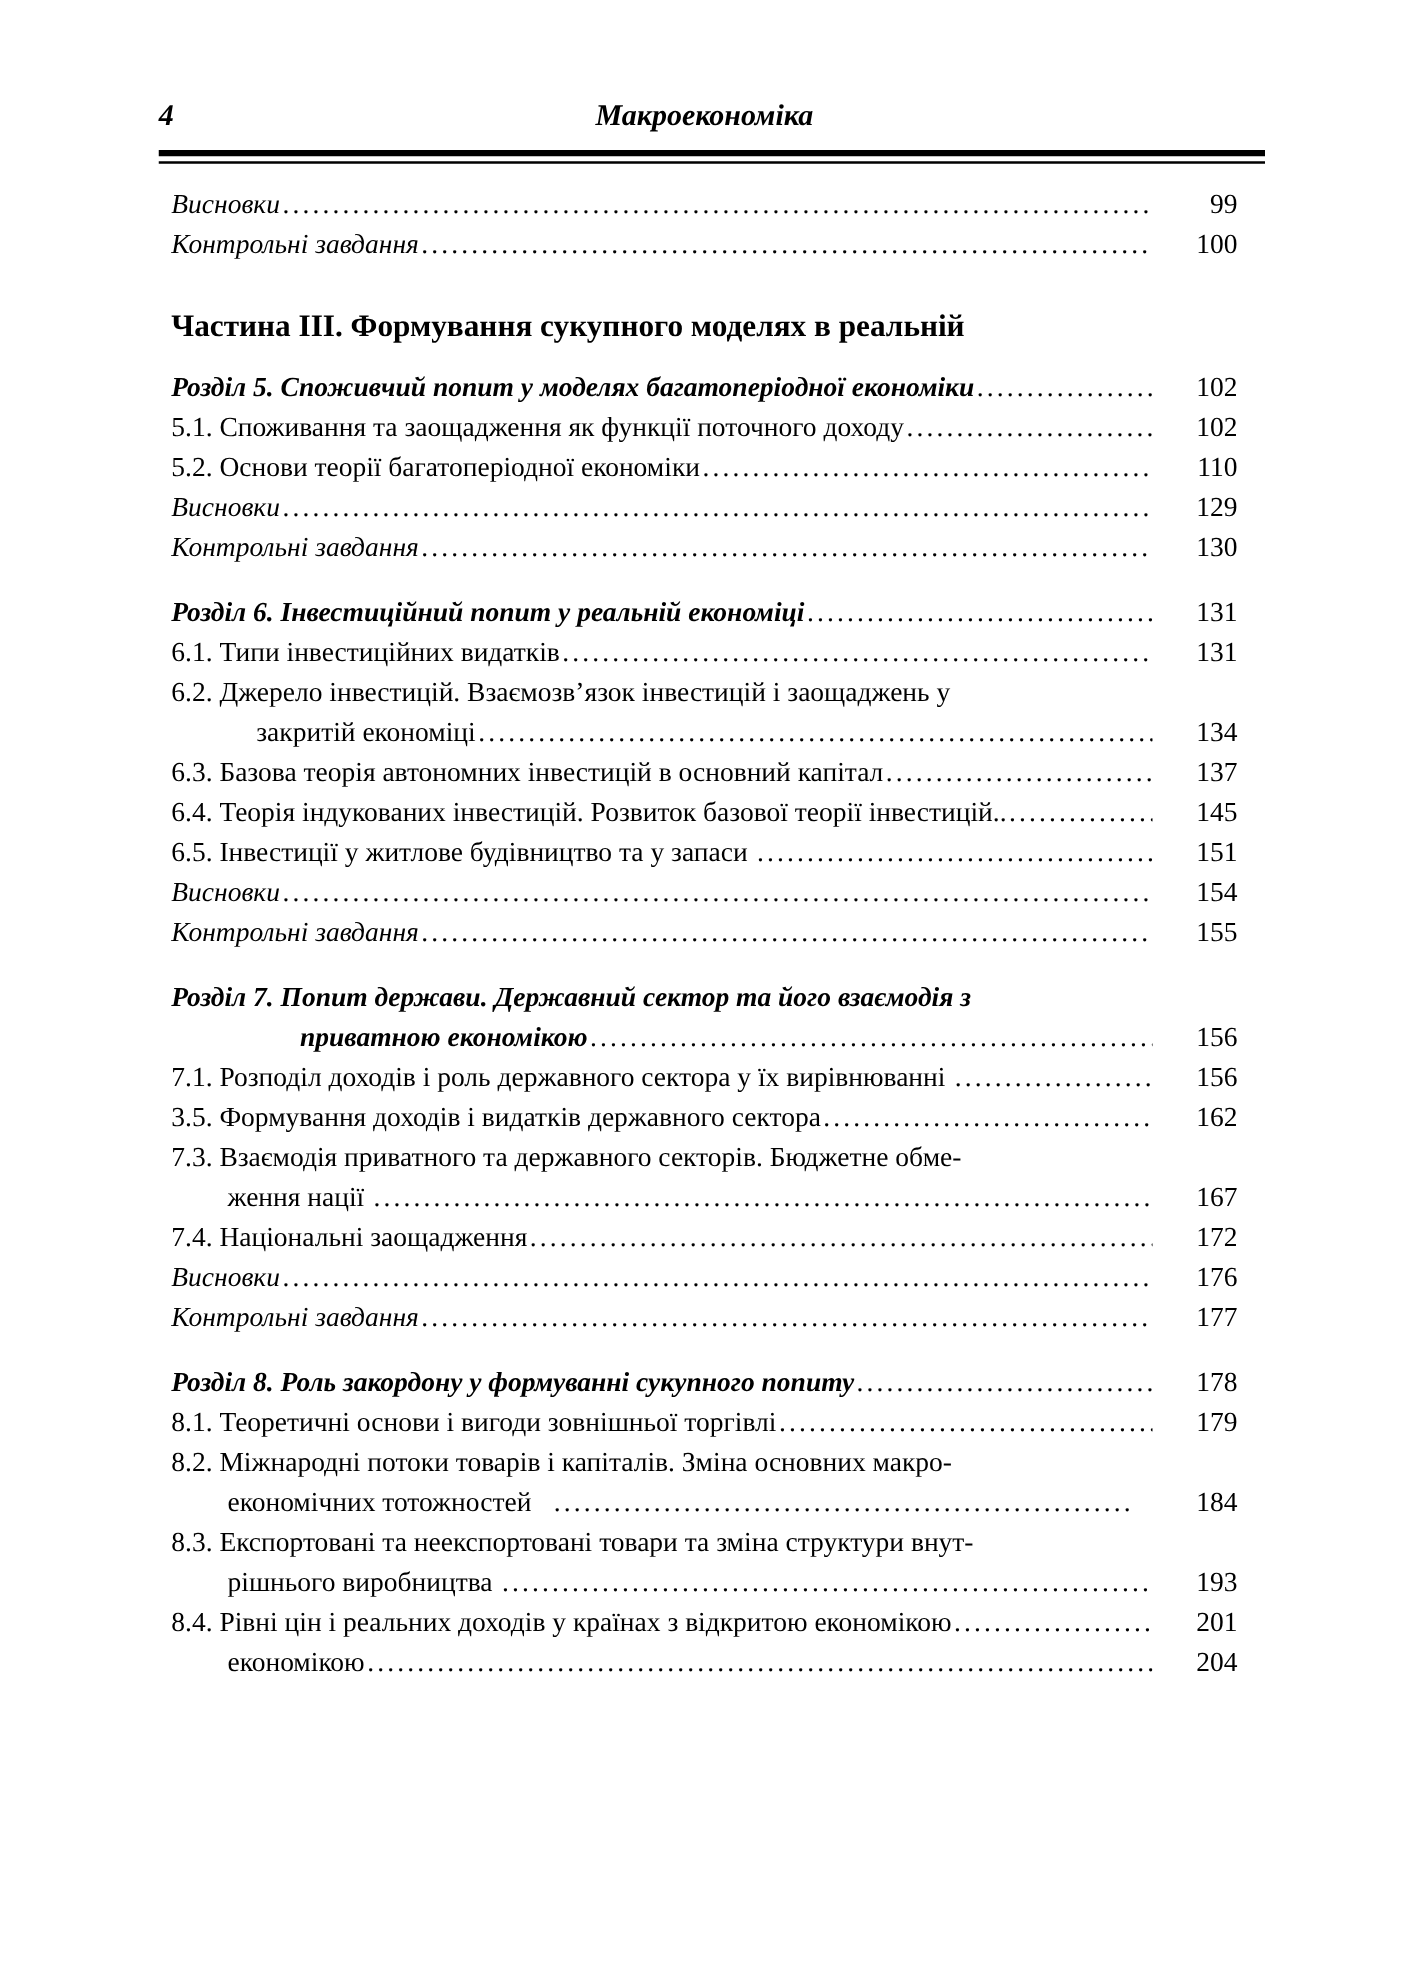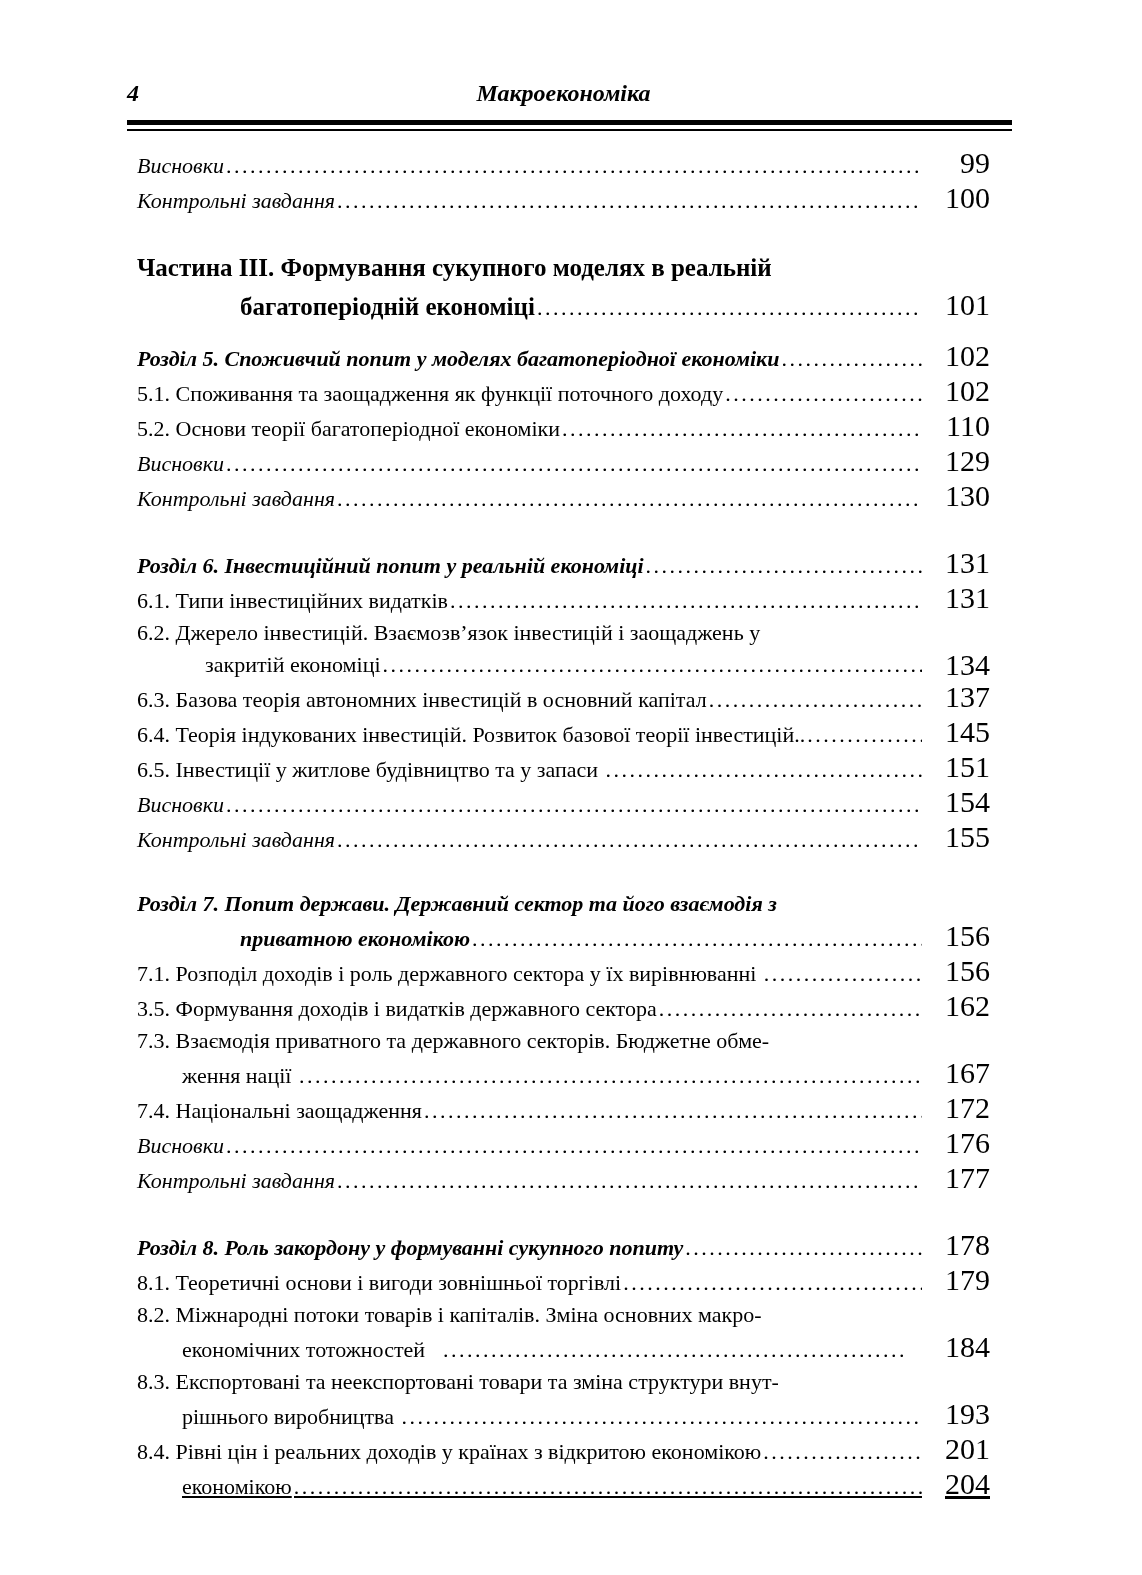--- a/index.html
+++ b/index.html
@@ -38,21 +38,21 @@
     width: 885px;
     margin-top: 8px;
     border-top: 5px solid #000;
     border-bottom: 2px solid #000;
     height: 11px;
   }
   .toc {
     margin-top: 16px;
     font-size: 22px;
   }
-  .group { margin-top: 32px; }
+  .group { margin-top: 20px; }
   .group:first-child { margin-top: 6px; }
   .group[data-name="toc-group-part-3"] { margin-top: 32px; }
   .group[data-name="toc-group-rozdil-5"] { margin-top: 14px; }
   .row {
     display: flex;
     align-items: baseline;
     line-height: 32px;
   }
   .txt { white-space: pre-wrap; }
   .leader {
@@ -67,21 +67,21 @@
   .leader::after {
     content: "....................................................................................................................................................................................";
     letter-spacing: 2.5px;
   }
   .pageno {
     flex: none;
     width: 68px;
     text-align: right;
     font-weight: normal;
     font-style: normal;
-    font-size: 30px;
+    font-size: 22px;
   }
   .entry.conclusion { font-style: italic; }
   .entry.chapter { font-weight: bold; font-style: italic; }
   .entry.part { font-weight: bold; font-size: 25px; }
   .entry.part .row { line-height: 37px; }
 </style>
 </head>
 <body>
 
 <div class="sheet" data-name="book-page">
@@ -105,25 +105,20 @@
             <span class="leader" data-name="dot-leader"></span>
             <span class="pageno" data-name="entry-page-number">100</span>
           </div>
         </div>
       </div>
       <div class="group" data-name="toc-group-part-3">
         <div class="entry part" data-name="toc-entry">
           <div class="row" data-name="toc-line">
             <span class="txt" data-name="entry-text">Частина ІІІ. Формування сукупного моделях в реальній</span>
           </div>
-          <div class="row" data-name="toc-line" style="padding-left: 103px;">
-            <span class="txt" data-name="entry-text">багатоперіодній економіці</span>
-            <span class="leader" data-name="dot-leader"></span>
-            <span class="pageno" data-name="entry-page-number">101</span>
-          </div>
         </div>
       </div>
       <div class="group" data-name="toc-group-rozdil-5">
         <div class="entry chapter" data-name="toc-entry">
           <div class="row" data-name="toc-line">
             <span class="txt" data-name="entry-text">Розділ 5. Споживчий попит у моделях багатоперіодної економіки</span>
             <span class="leader" data-name="dot-leader"></span>
             <span class="pageno" data-name="entry-page-number">102</span>
           </div>
         </div>
@@ -310,21 +305,21 @@
           </div>
         </div>
         <div class="entry item" data-name="toc-entry">
           <div class="row" data-name="toc-line">
             <span class="txt" data-name="entry-text">8.4. Рівні цін і реальних доходів у країнах з відкритою економікою</span>
             <span class="leader" data-name="dot-leader"></span>
             <span class="pageno" data-name="entry-page-number">201</span>
           </div>
         </div>
         <div class="entry item" data-name="toc-entry">
-          <div class="row" data-name="toc-line" style="padding-left: 45px; text-decoration: underline;">
+          <div class="row" data-name="toc-line" style="padding-left: 45px;">
             <span class="txt" data-name="entry-text">економікою</span>
             <span class="leader" data-name="dot-leader"></span>
             <span class="pageno" data-name="entry-page-number">204</span>
           </div>
         </div>
       </div>
     </div>
 </div>
 
 </body></html>

